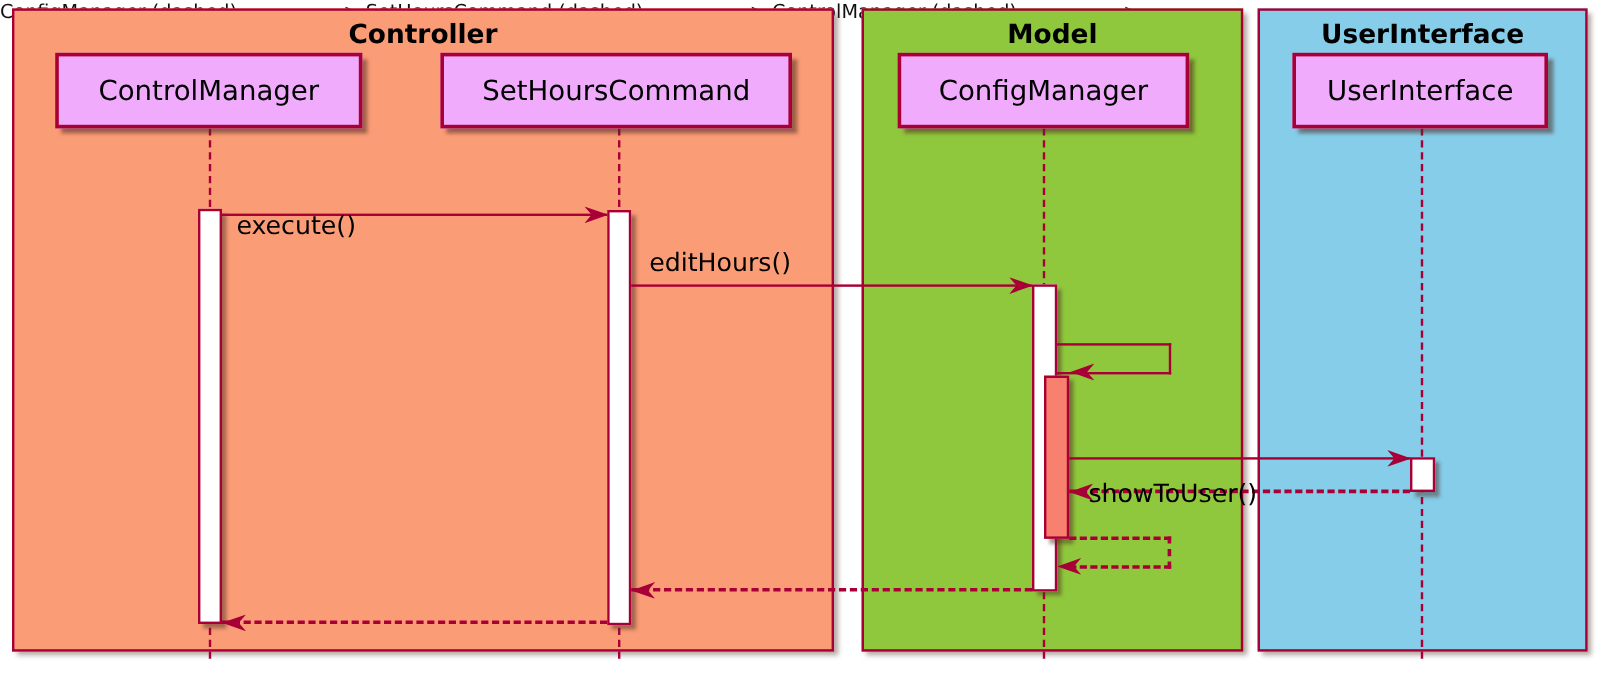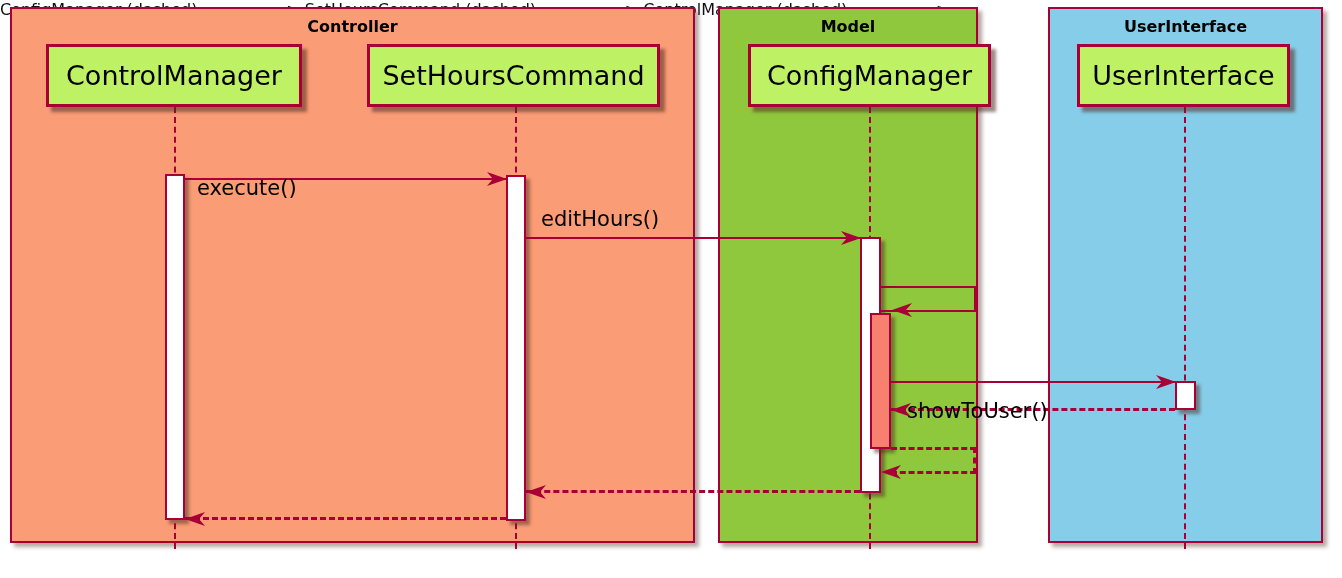--- a/index.html
+++ b/index.html
@@ -6,27 +6,27 @@
   .canvas{
     position:relative;width:1342px;height:578px;background:#ffffff;overflow:hidden;
     font-family:"DejaVu Sans", sans-serif;color:#111;
   }
   .frame{
     position:absolute;border:2px solid #A80036;box-sizing:border-box;
     box-shadow:4px 4px 4px rgba(90,60,50,.45);
   }
   .frame-title{
     position:absolute;left:0;right:0;top:8px;text-align:center;
-    font-weight:bold;font-size:16px;color:#000;
+    font-weight:bold;font-size:22px;color:#000;
   }
   .participant{
-    position:absolute;background:#bef264;border:3px solid #A80036;box-sizing:border-box;
+    position:absolute;background:#f0abfc;border:3px solid #A80036;box-sizing:border-box;
     box-shadow:5px 5px 3px rgba(80,45,35,.55);
     display:flex;align-items:center;justify-content:center;
-    font-size:27px;color:#000;white-space:nowrap;z-index:3;text-align:center;
+    font-size:23px;color:#000;white-space:nowrap;z-index:3;text-align:center;
   }
   .lifeline{
     position:absolute;width:0;border-left:2px dashed #A80036;z-index:1;
   }
   .activation{
     position:absolute;background:#ffffff;border:2px solid #A80036;box-sizing:border-box;
     box-shadow:4px 4px 3px rgba(80,45,35,.5);z-index:4;
   }
   .activation.nested{background:#F8806F;z-index:5;}
   .msg-line{
@@ -49,21 +49,21 @@
 </head>
 <body>
 
 <div class="canvas">
 
   
   <div class="frame" style="left:10px;top:7px;width:685px;height:536px;background:#FA9C76;">
     <div class="frame-title">Controller</div>
   </div>
 
-  <div class="frame" style="left:718px;top:7px;width:260px;height:536px;background:#8FC83C;">
+  <div class="frame" style="left:718px;top:7px;width:318px;height:536px;background:#8FC83C;">
     <div class="frame-title">Model</div>
   </div>
 
   <div class="frame" style="left:1048px;top:7px;width:275px;height:536px;background:#85CDE8;">
     <div class="frame-title">UserInterface</div>
   </div>
 
   
   <div class="lifeline" style="left:174px;top:107px;height:442px;"></div>
   <div class="lifeline" style="left:515px;top:107px;height:442px;"></div>

